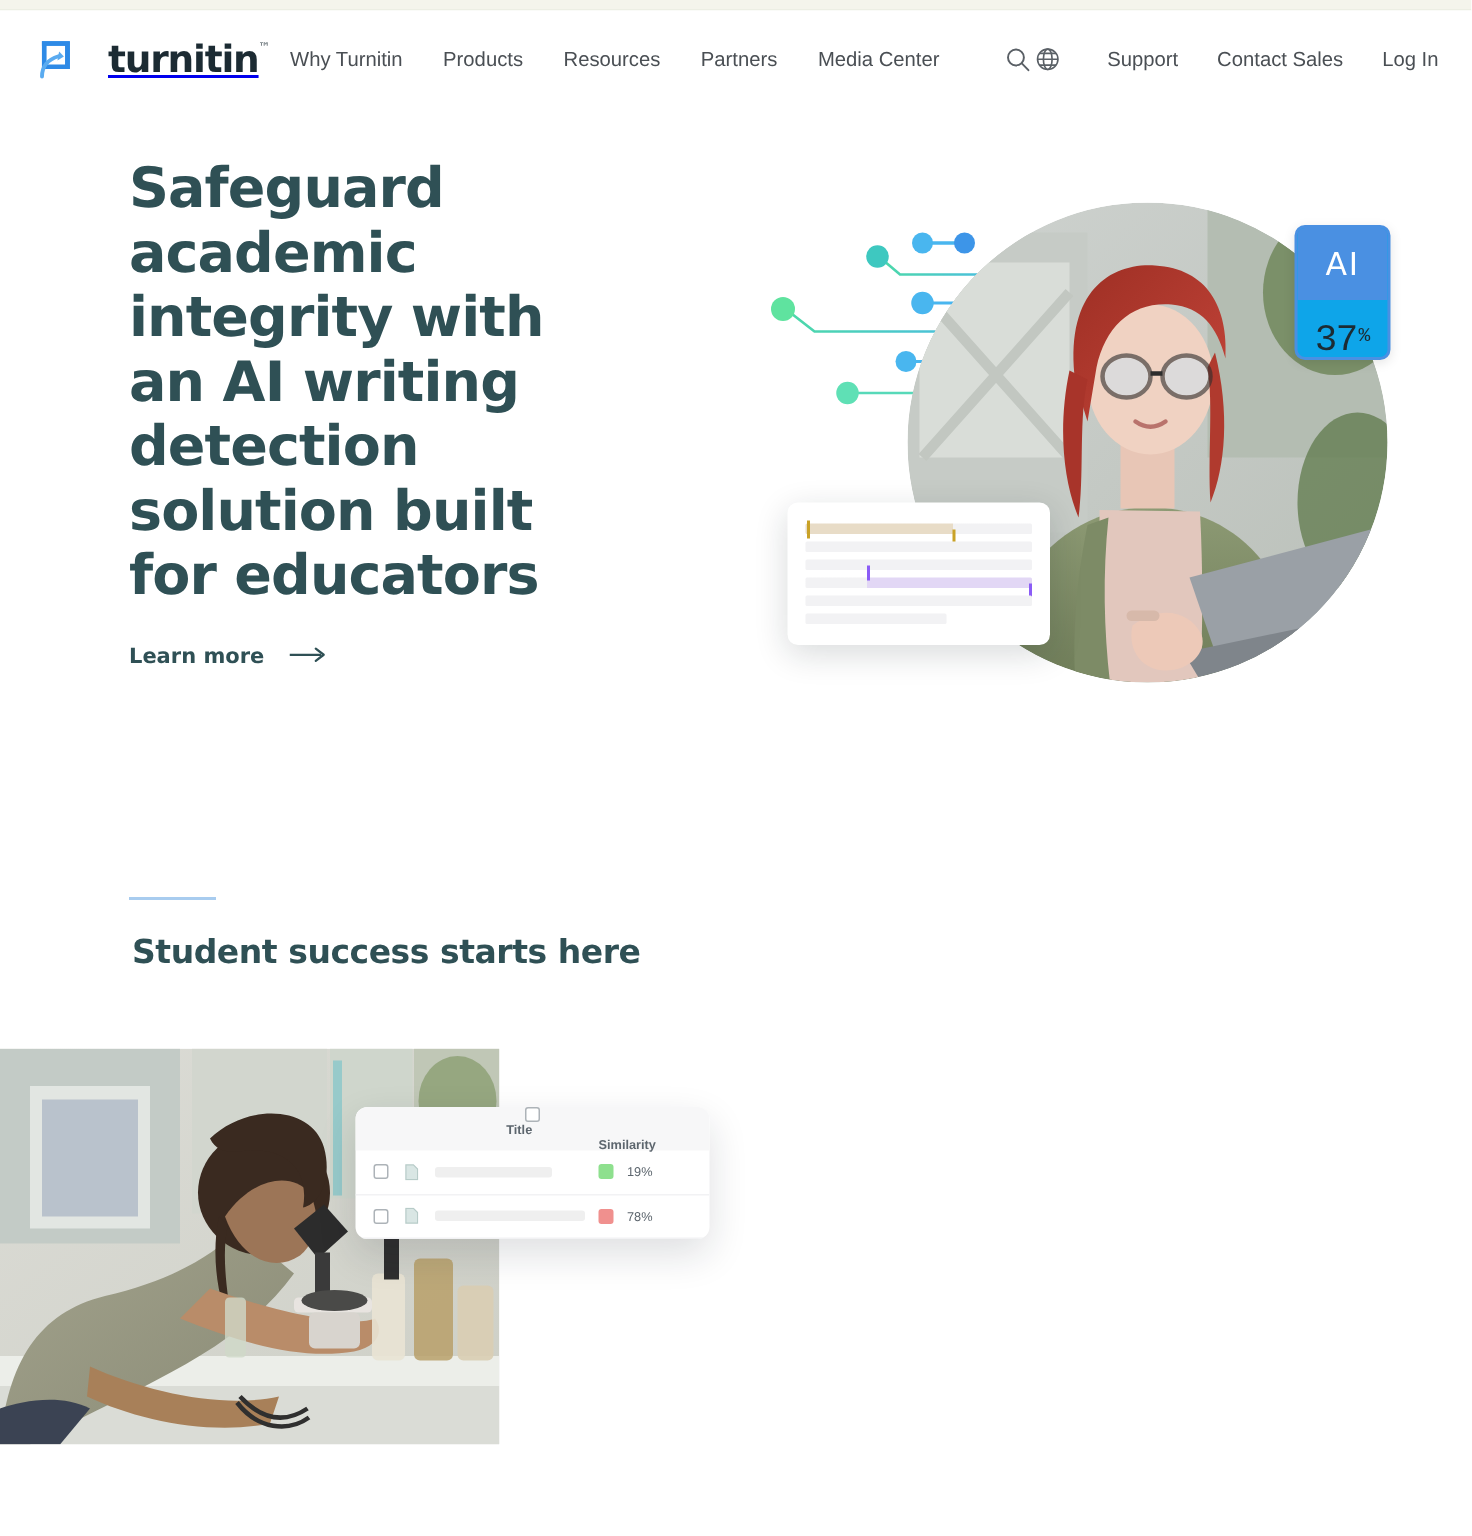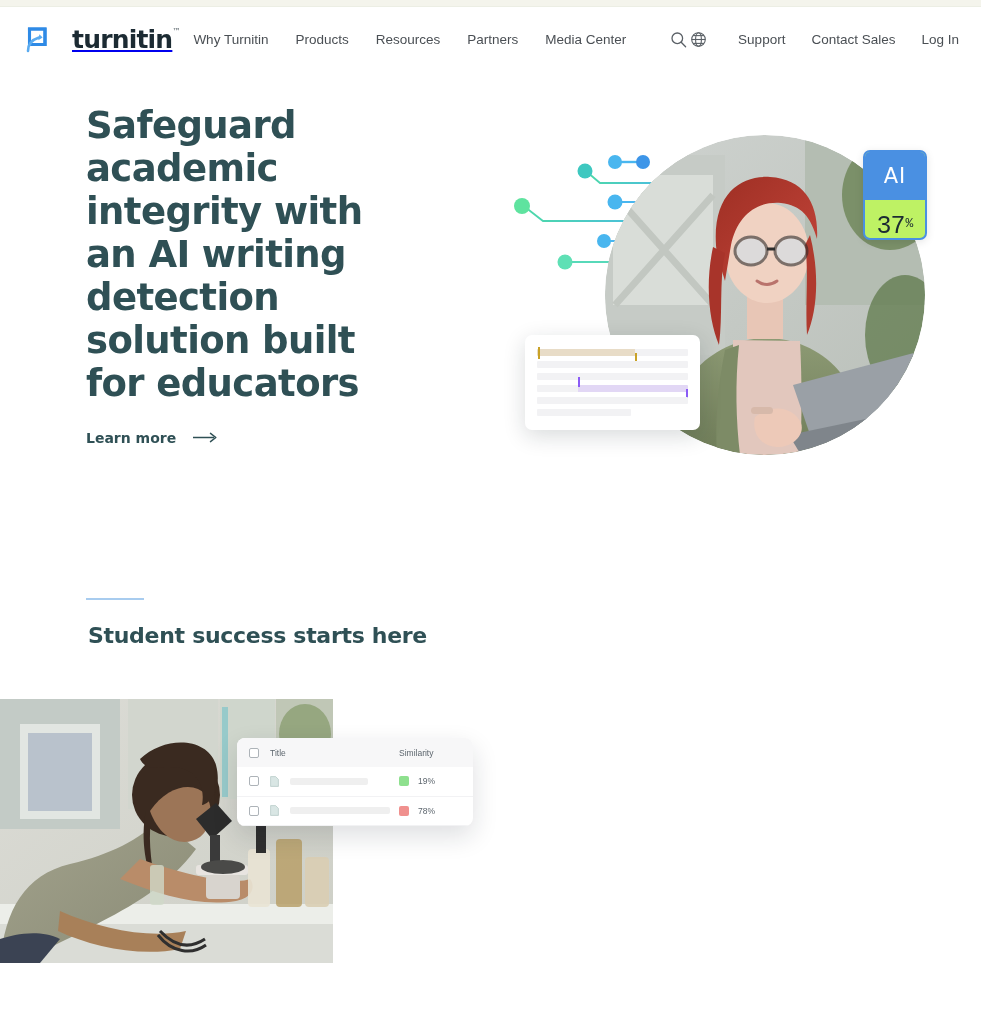--- a/index.html
+++ b/index.html
@@ -67,21 +67,21 @@
   .doc-row.hl-purple { background:linear-gradient(to right,#f2f2f4 0%,#f2f2f4 27%,#e2d7f5 27%, #e2d7f5 100%); }
   .doc-row.short { width:62%; }
   .caret { position:absolute; width:2px; height:12px; top:-2px; }
   .caret.tan { background:#c9a227; left:1px; }
   .caret.tan-end { background:#c9a227; left:65%; top:4px; height:10px;}
   .caret.purple { background:#8b5cf6; left:27%; top:-8px; height:10px;}
   .caret.purple-end { background:#8b5cf6; left:99%; top:4px; height:12px;}
 
   .ai-badge {
     position:absolute; left:358px; top:20px; width:64px; height:90px;
-    background:#bef264; border:2px solid #4a90e2; border-radius:7px; overflow:hidden;
+    background:#0ea5e9; border:2px solid #4a90e2; border-radius:7px; overflow:hidden;
     box-shadow:0 2px 8px rgba(0,0,0,0.10);
     display:flex; flex-direction:column;
   }
   .ai-badge-top {
     background:#4a90e2; color:#fff; flex:0 0 48px;
     display:flex; align-items:center; justify-content:center;
     font-size:21px; letter-spacing:1px; font-family:"DejaVu Sans", sans-serif;
   }
   .ai-badge-bot {
     flex:1; display:flex; align-items:center; justify-content:center;
@@ -102,21 +102,21 @@
   .lab-photo { position:absolute; left:0; top:101px; width:333px; height:264px; overflow:hidden; }
 
   
   .sim-card {
     position:absolute; left:237px; top:140px; width:236px; height:88px;
     background:#fff; border-radius:8px; box-shadow:0 10px 26px rgba(20,30,40,0.14);
     overflow:hidden;
   }
   .sim-head {
     height:29px; background:#f7f7f8; display:flex; align-items:center;
-    padding:0 12px; font-size:8.5px; color:#5d666e; font-weight:400;
+    padding:0 12px; font-size:8.5px; color:#5d666e; font-weight:700;flex-direction:column;
   }
   .sim-row {
     height:29.5px; display:flex; align-items:center; padding:0 12px;
     border-bottom:1px solid #f2f2f4; font-size:8.5px; color:#5d666e;
   }
   .cb { width:10px; height:10px; border:1.3px solid #adb3b8; border-radius:2px; background:#fff; flex:0 0 10px; }
   .col-title { margin-left:11px; width:46px; }
   .col-sim { margin-left:auto; width:62px; }
   .doc-icon { width:9px; height:11px; margin-left:11px; flex:0 0 9px; }
   .title-bar { height:7px; background:#efefef; border-radius:2px; margin-left:11px; }

